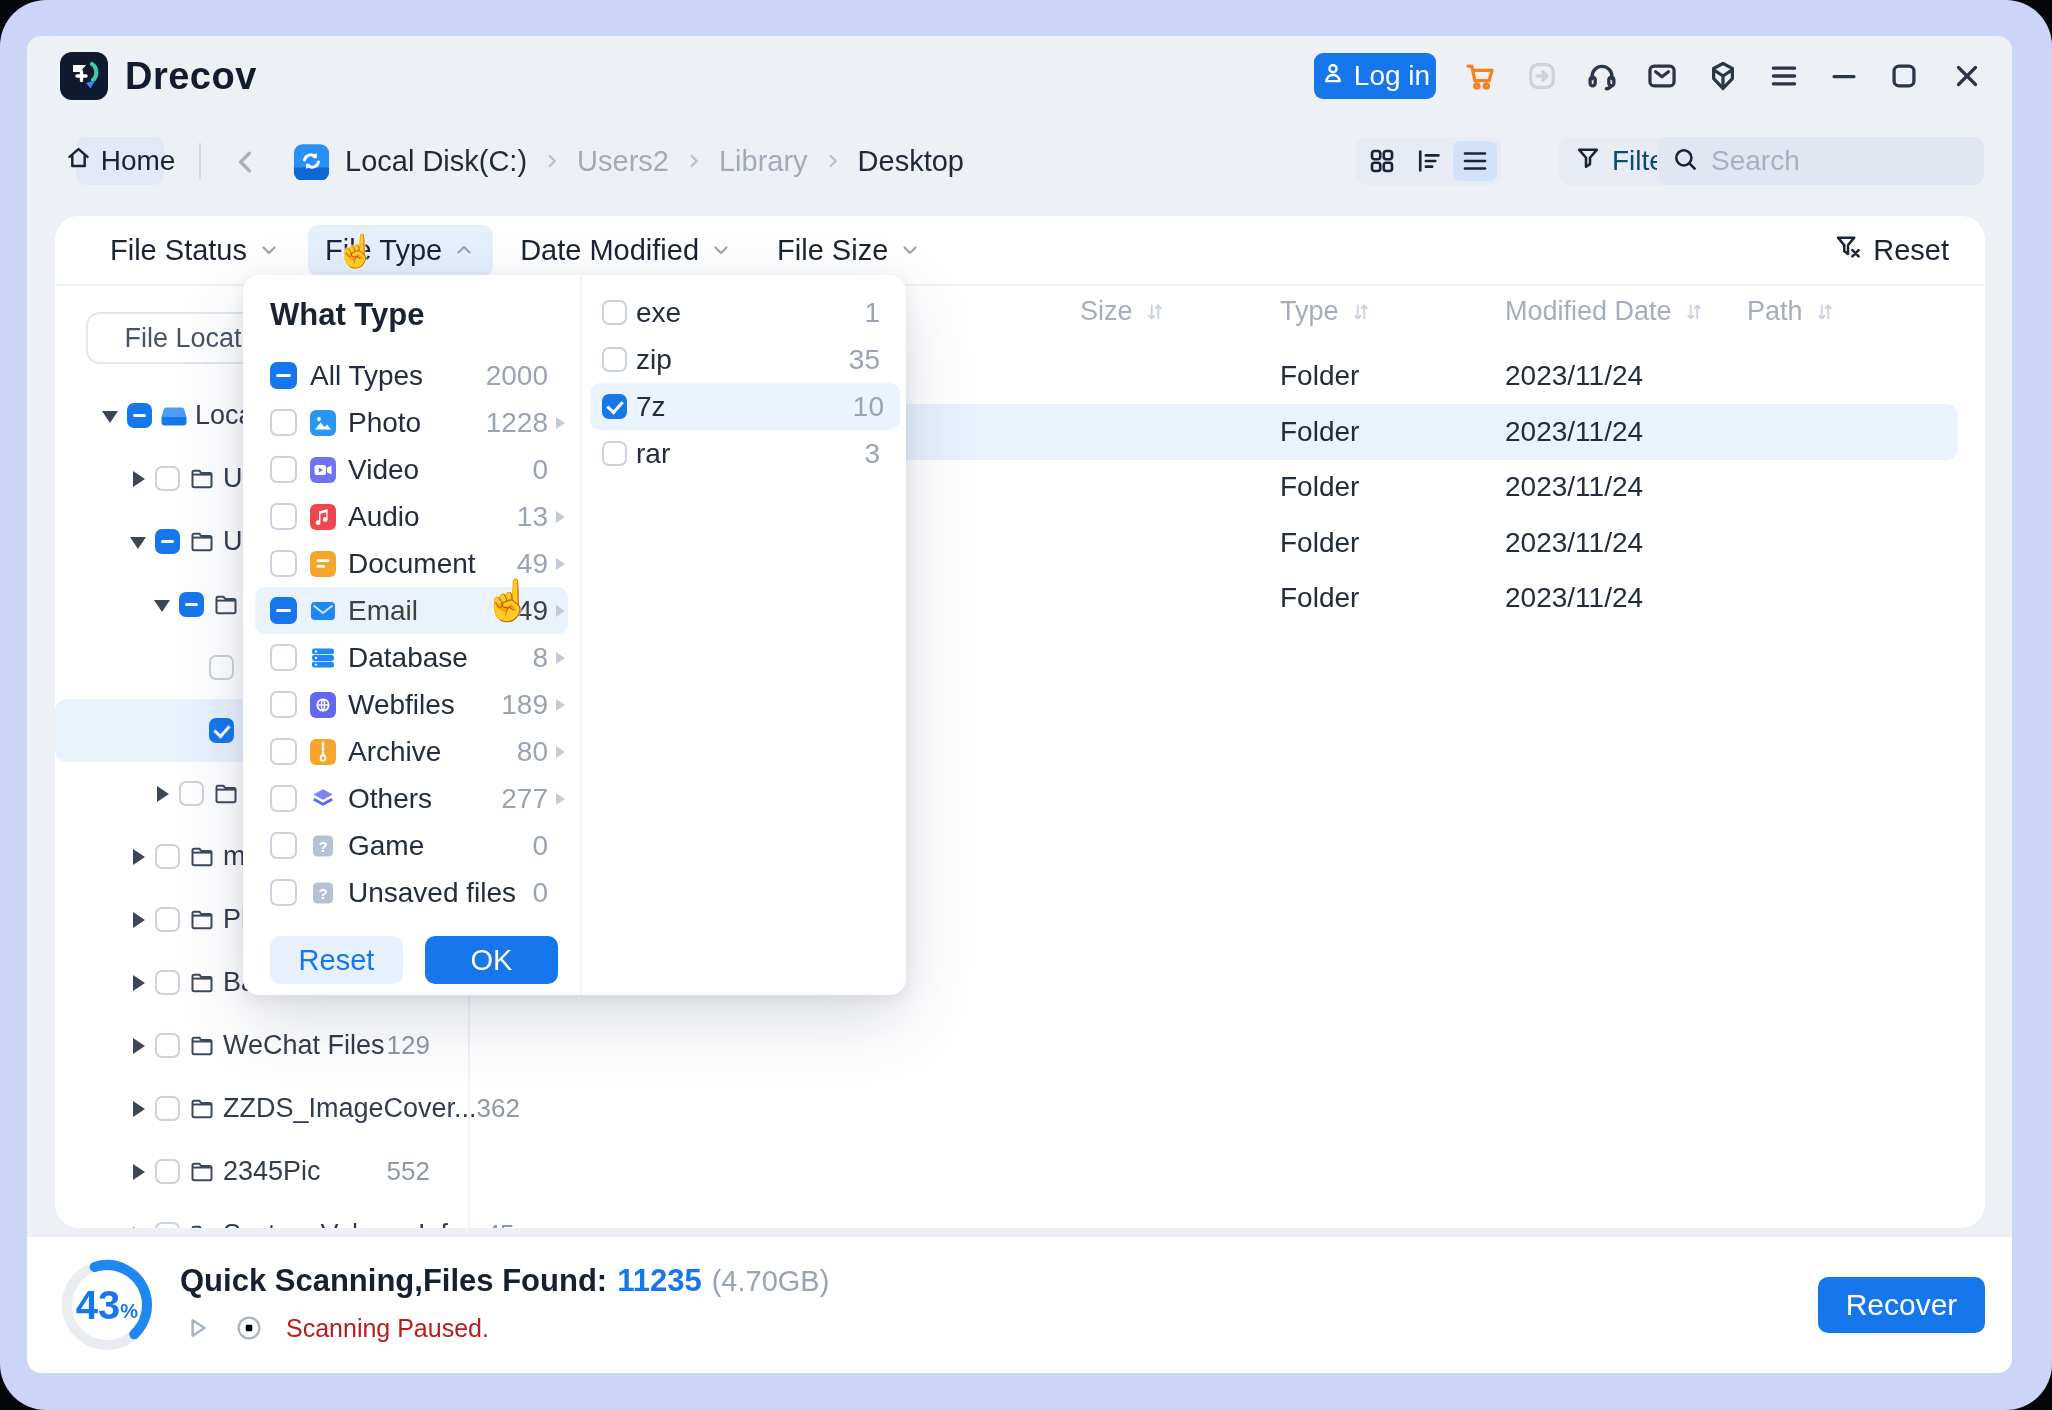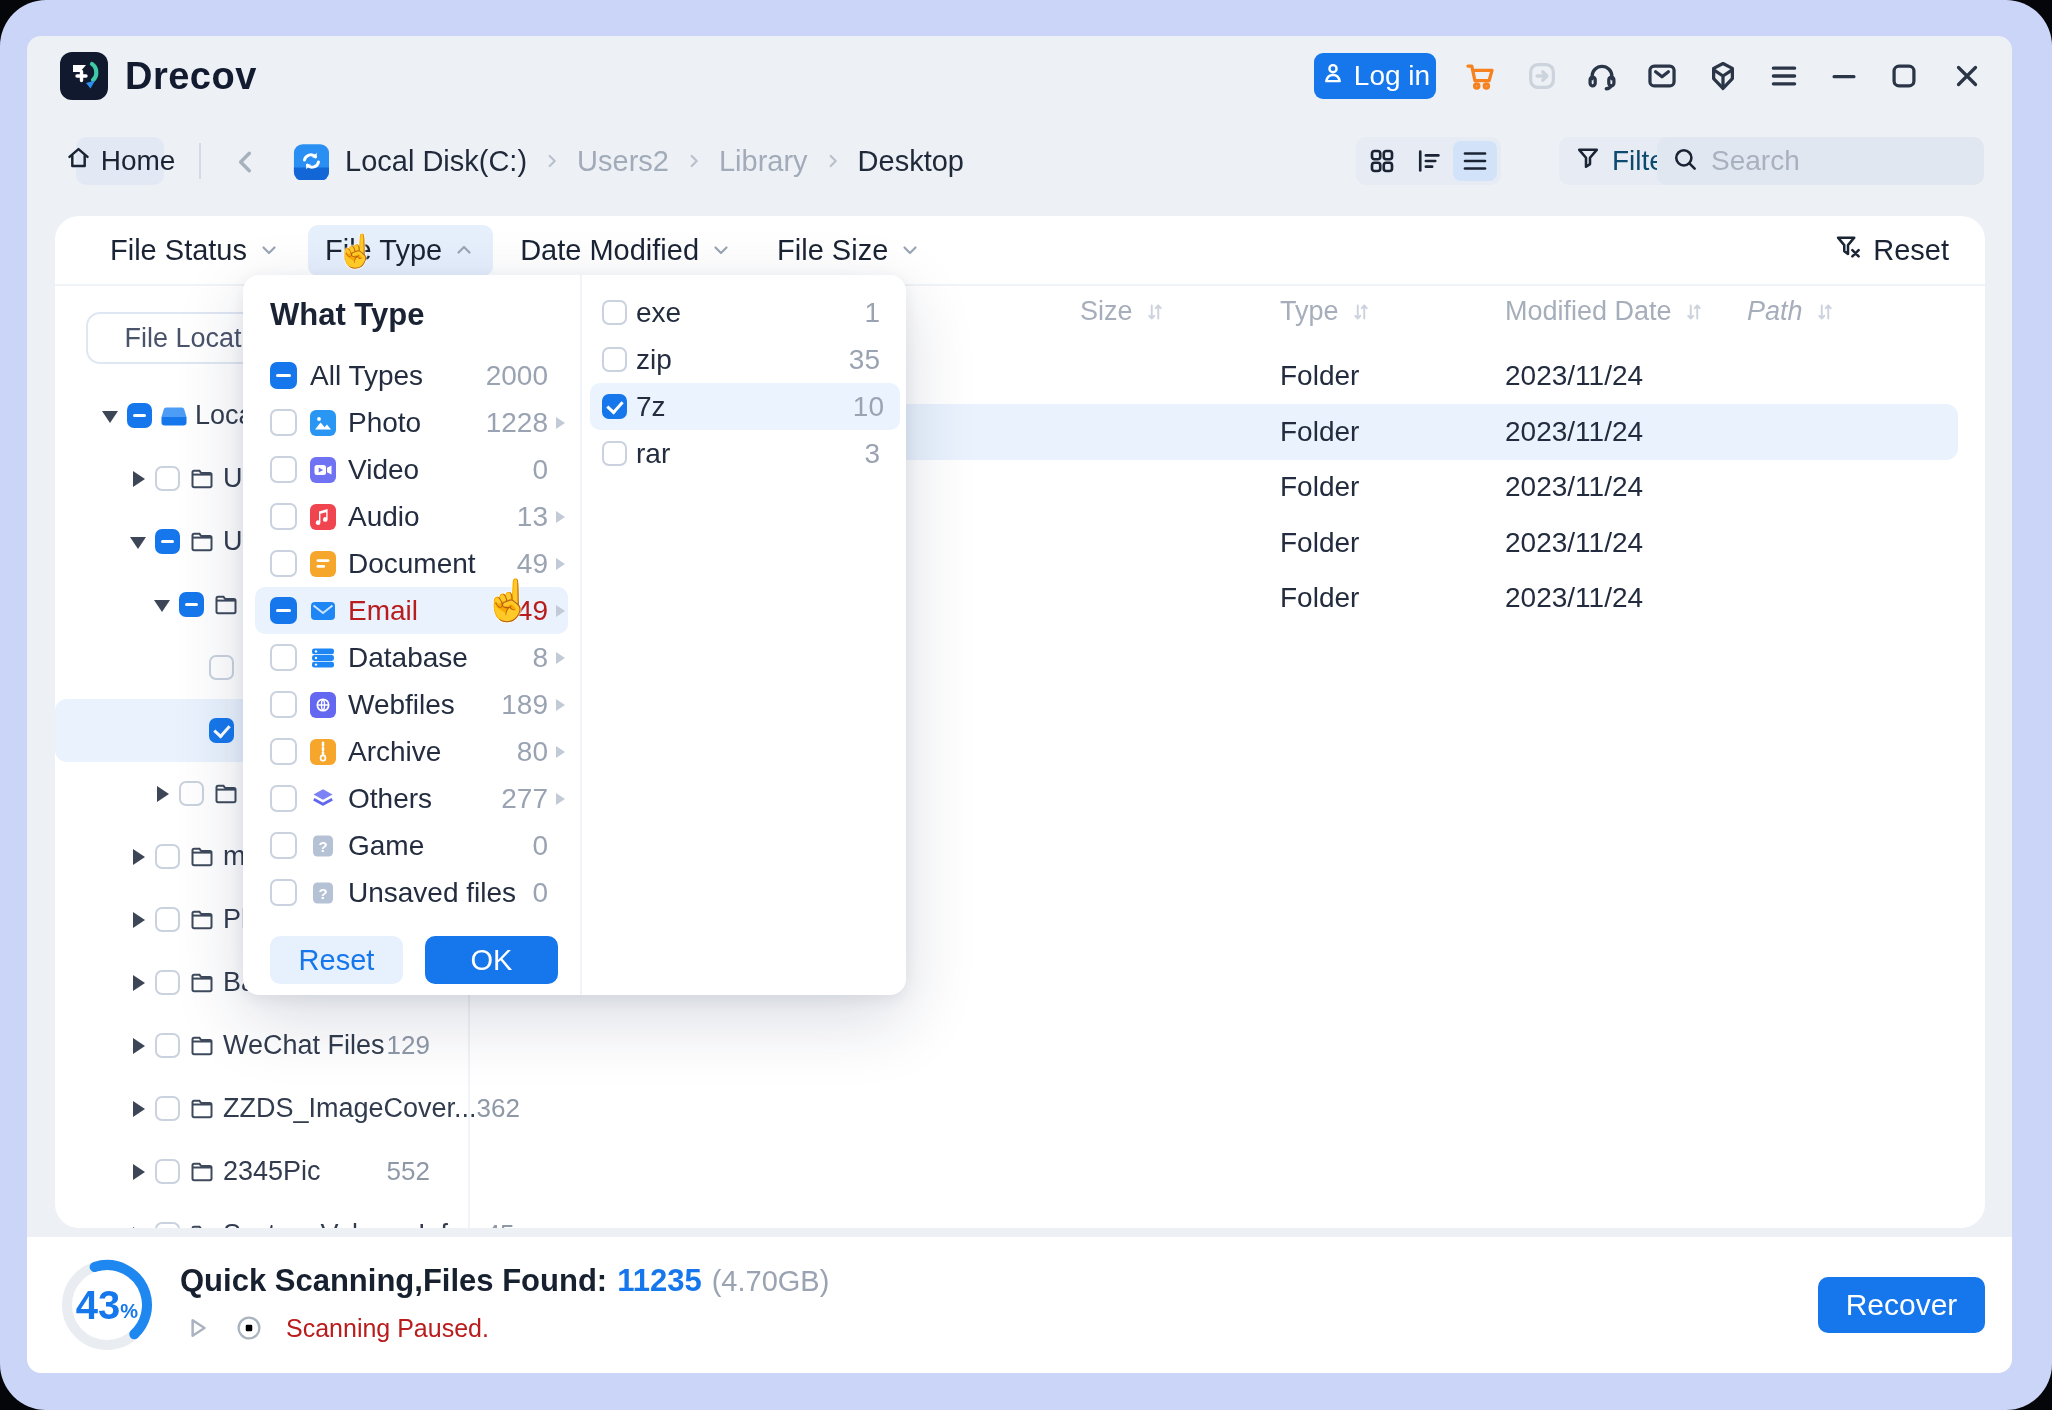--- a/index.html
+++ b/index.html
@@ -83,21 +83,21 @@
             box-shadow:0 24px 70px rgba(25,39,80,.16), 0 4px 16px rgba(25,39,80,.08);z-index:30;}
   .ddtitle{position:absolute;left:27px;top:22px;font-size:31px;font-weight:600;color:#1a2334;}
   .dddiv{position:absolute;left:337px;top:0;bottom:0;width:2px;background:#f0f3f7;}
   .dditems{position:absolute;left:0;top:77px;width:337px;}
   .dd-row{height:47px;display:flex;align-items:center;padding:0 14px 0 27px;cursor:pointer;}
   .dd-row .cb{width:27px;height:27px;margin-right:13px;}
   .dd-row .dicon{width:26px;height:26px;flex:none;margin-right:12px;}
   .dd-row .lbl{font-size:28px;color:#232d3f;white-space:nowrap;}
   .dd-row .cnt{margin-left:auto;font-size:28px;color:#9aa3b2;}
   .dd-row.hl{background:#e9f2fd;border-radius:10px;margin:0 12px;padding:0 2px 0 15px;}
-  .dd-row.hl .lbl,.dd-row.hl .cnt{color:#b91c1c;}
+  .dd-row.hl .lbl,.dd-row.hl .cnt{color:#404040;}
   .chev{width:12px;height:16px;flex:none;margin-left:6px;position:relative;}
   .chev.show::after{content:"";position:absolute;left:2px;top:2px;border-left:9px solid #c2cad6;
                     border-top:6px solid transparent;border-bottom:6px solid transparent;}
   .ddext{position:absolute;left:337px;top:14px;width:326px;}
   .ext-row{height:47px;display:flex;align-items:center;padding:0 26px 0 22px;cursor:pointer;}
   .ext-row .lbl{font-size:28px;color:#232d3f;}
   .ext-row .cnt{margin-left:auto;font-size:28px;color:#9aa3b2;}
   .ext-row.hl{background:#eaf3fe;border-radius:10px;margin:0 6px 0 10px;padding:0 16px 0 12px;}
   .ddbtn{position:absolute;top:661px;width:133px;height:48px;border-radius:10px;display:flex;align-items:center;
          justify-content:center;font-size:29px;cursor:pointer;}
@@ -511,21 +511,21 @@
               </div>
               <div class="th" style="left: 1035px;">
                 <span>Modified Date</span>
                 <span style="display:flex">
                   <svg width="26" height="26" viewBox="0 0 24 24" fill="none" stroke="#ccd3dd" stroke-width="1.8" stroke-linecap="round" stroke-linejoin="round">
                     <path d="M9 6v12M6.7 15.5 9 18l2.3-2.5"></path>
                     <path d="M15 18V6M12.7 8.5 15 6l2.3 2.5"></path>
                   </svg>
                 </span>
               </div>
-              <div class="th" style="left: 1277px; font-style: italic;">
+              <div class="th" style="left: 1277px;">
                 <span>Path</span>
                 <span style="display:flex">
                   <svg width="26" height="26" viewBox="0 0 24 24" fill="none" stroke="#ccd3dd" stroke-width="1.8" stroke-linecap="round" stroke-linejoin="round">
                     <path d="M9 6v12M6.7 15.5 9 18l2.3-2.5"></path>
                     <path d="M15 18V6M12.7 8.5 15 6l2.3 2.5"></path>
                   </svg>
                 </span>
               </div>
             </div>
         <div class="rows" id="trows">

